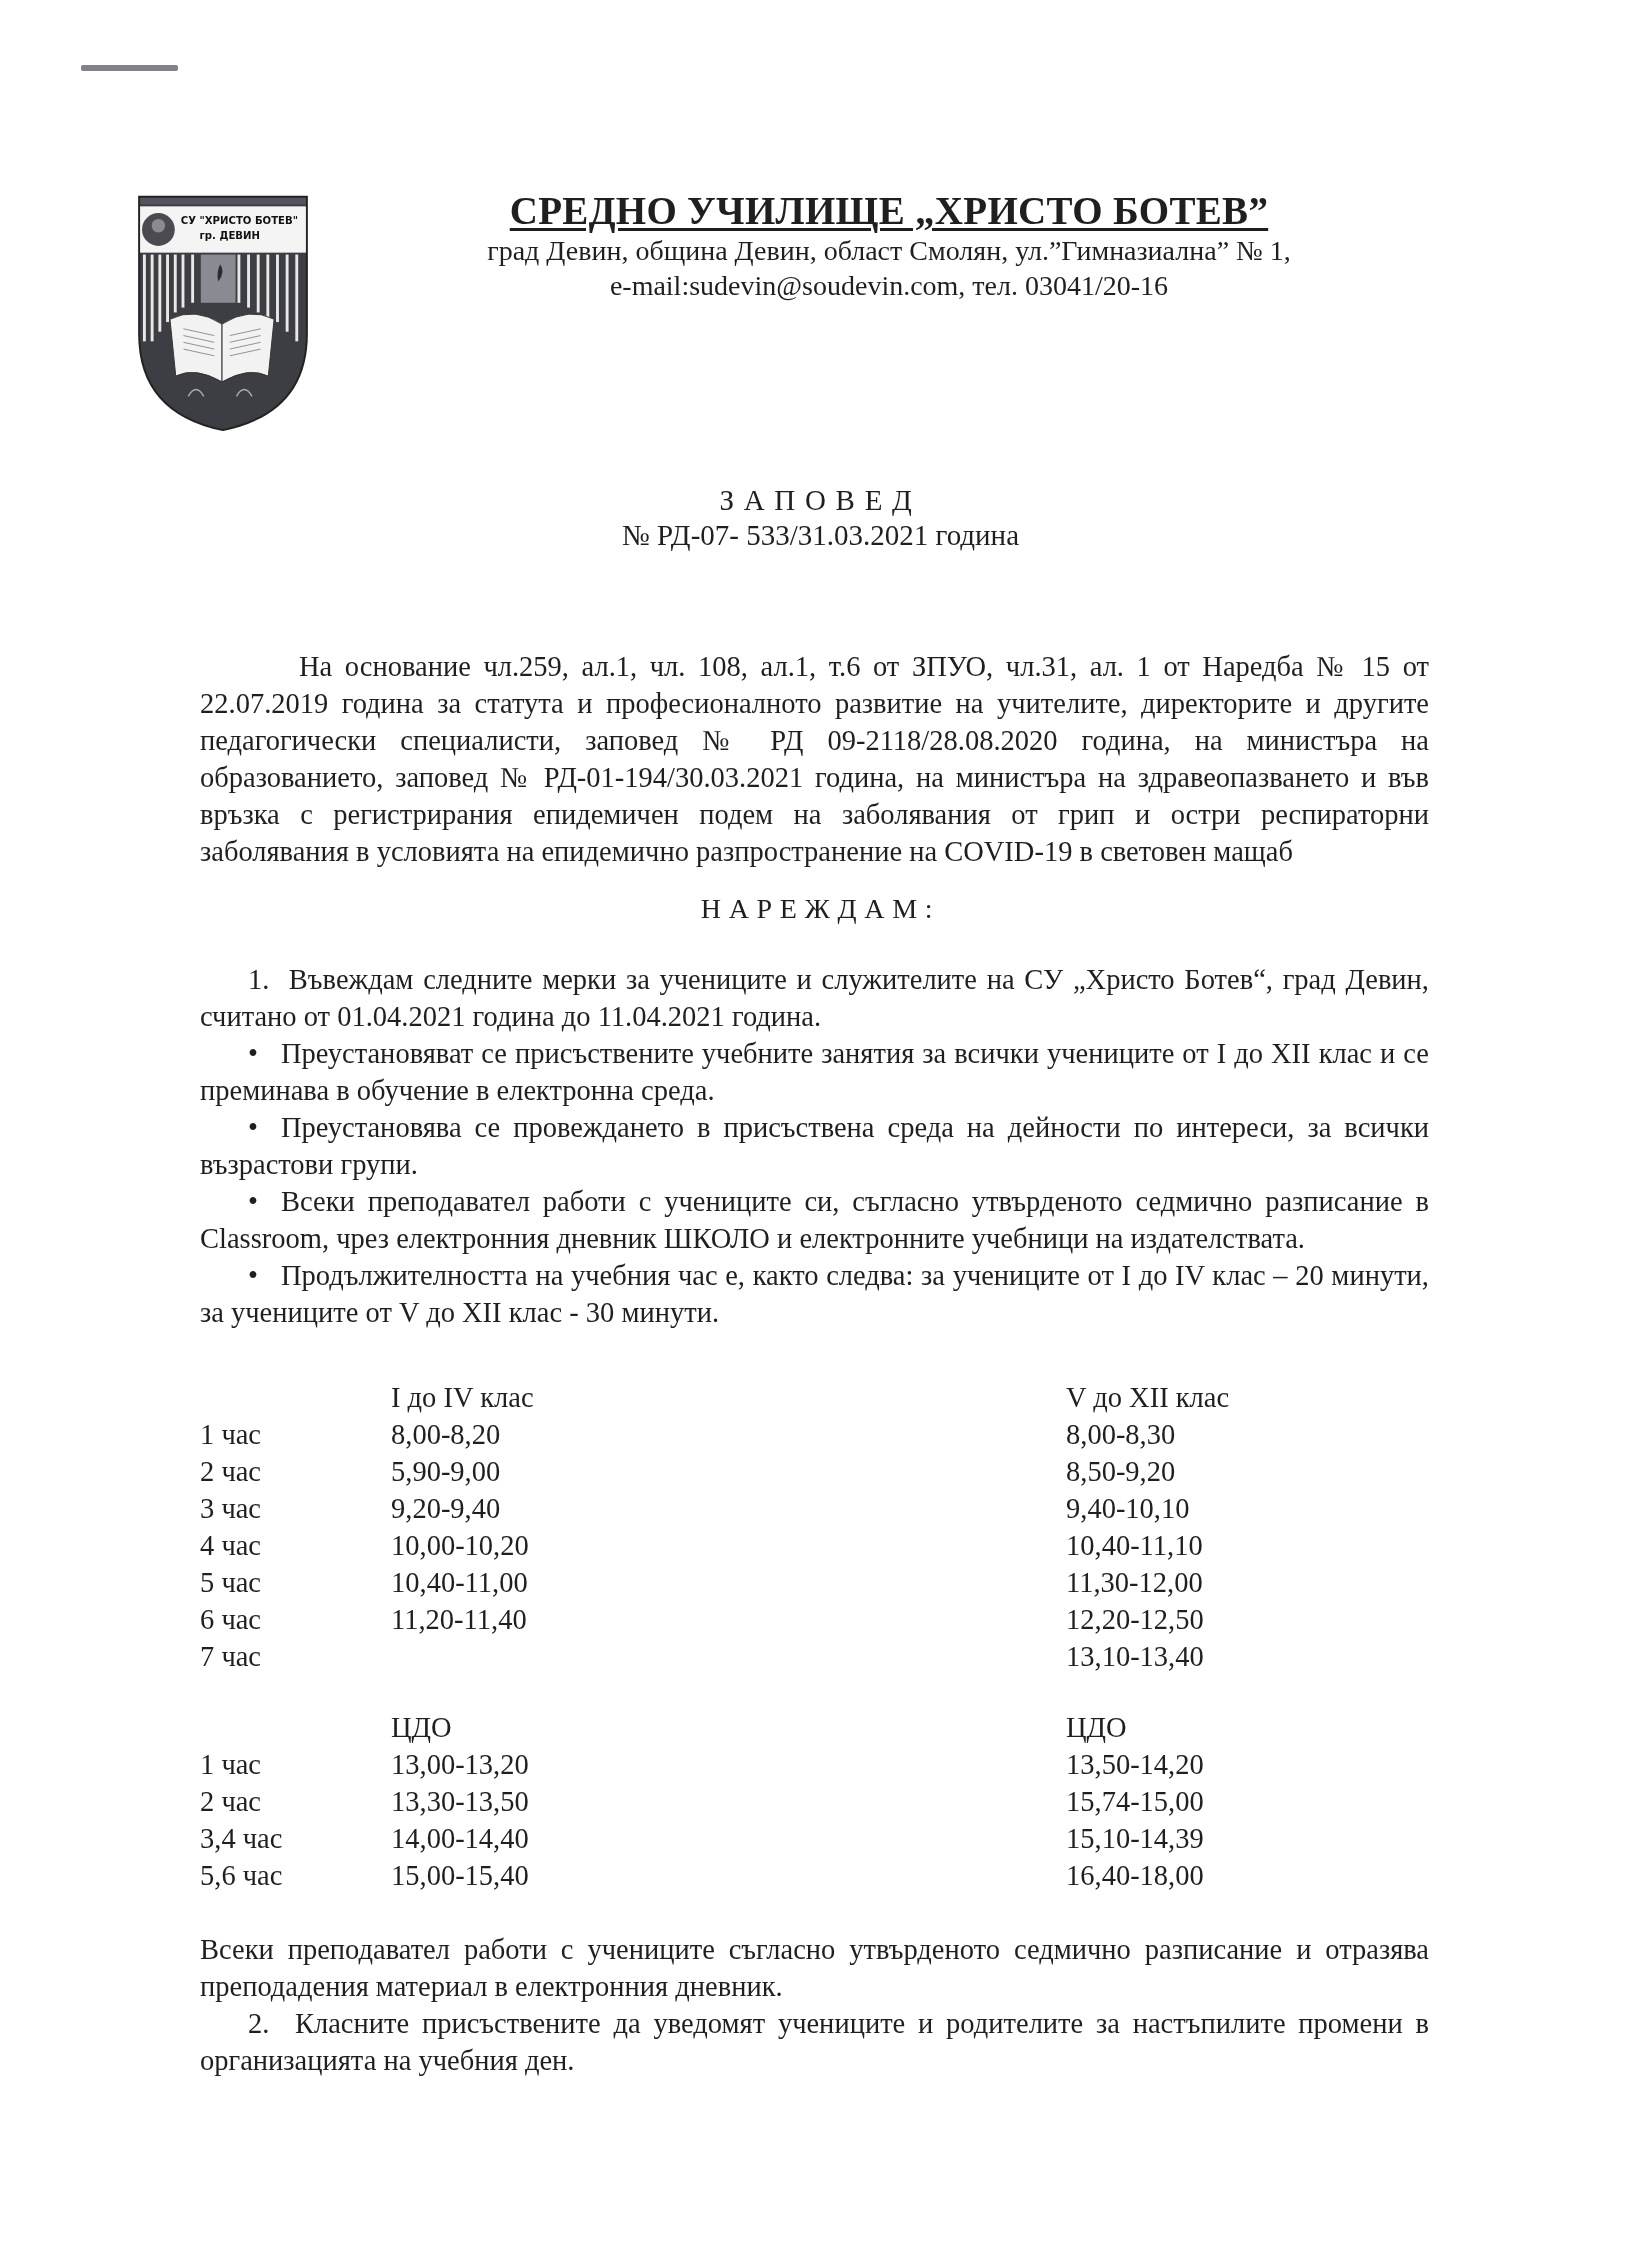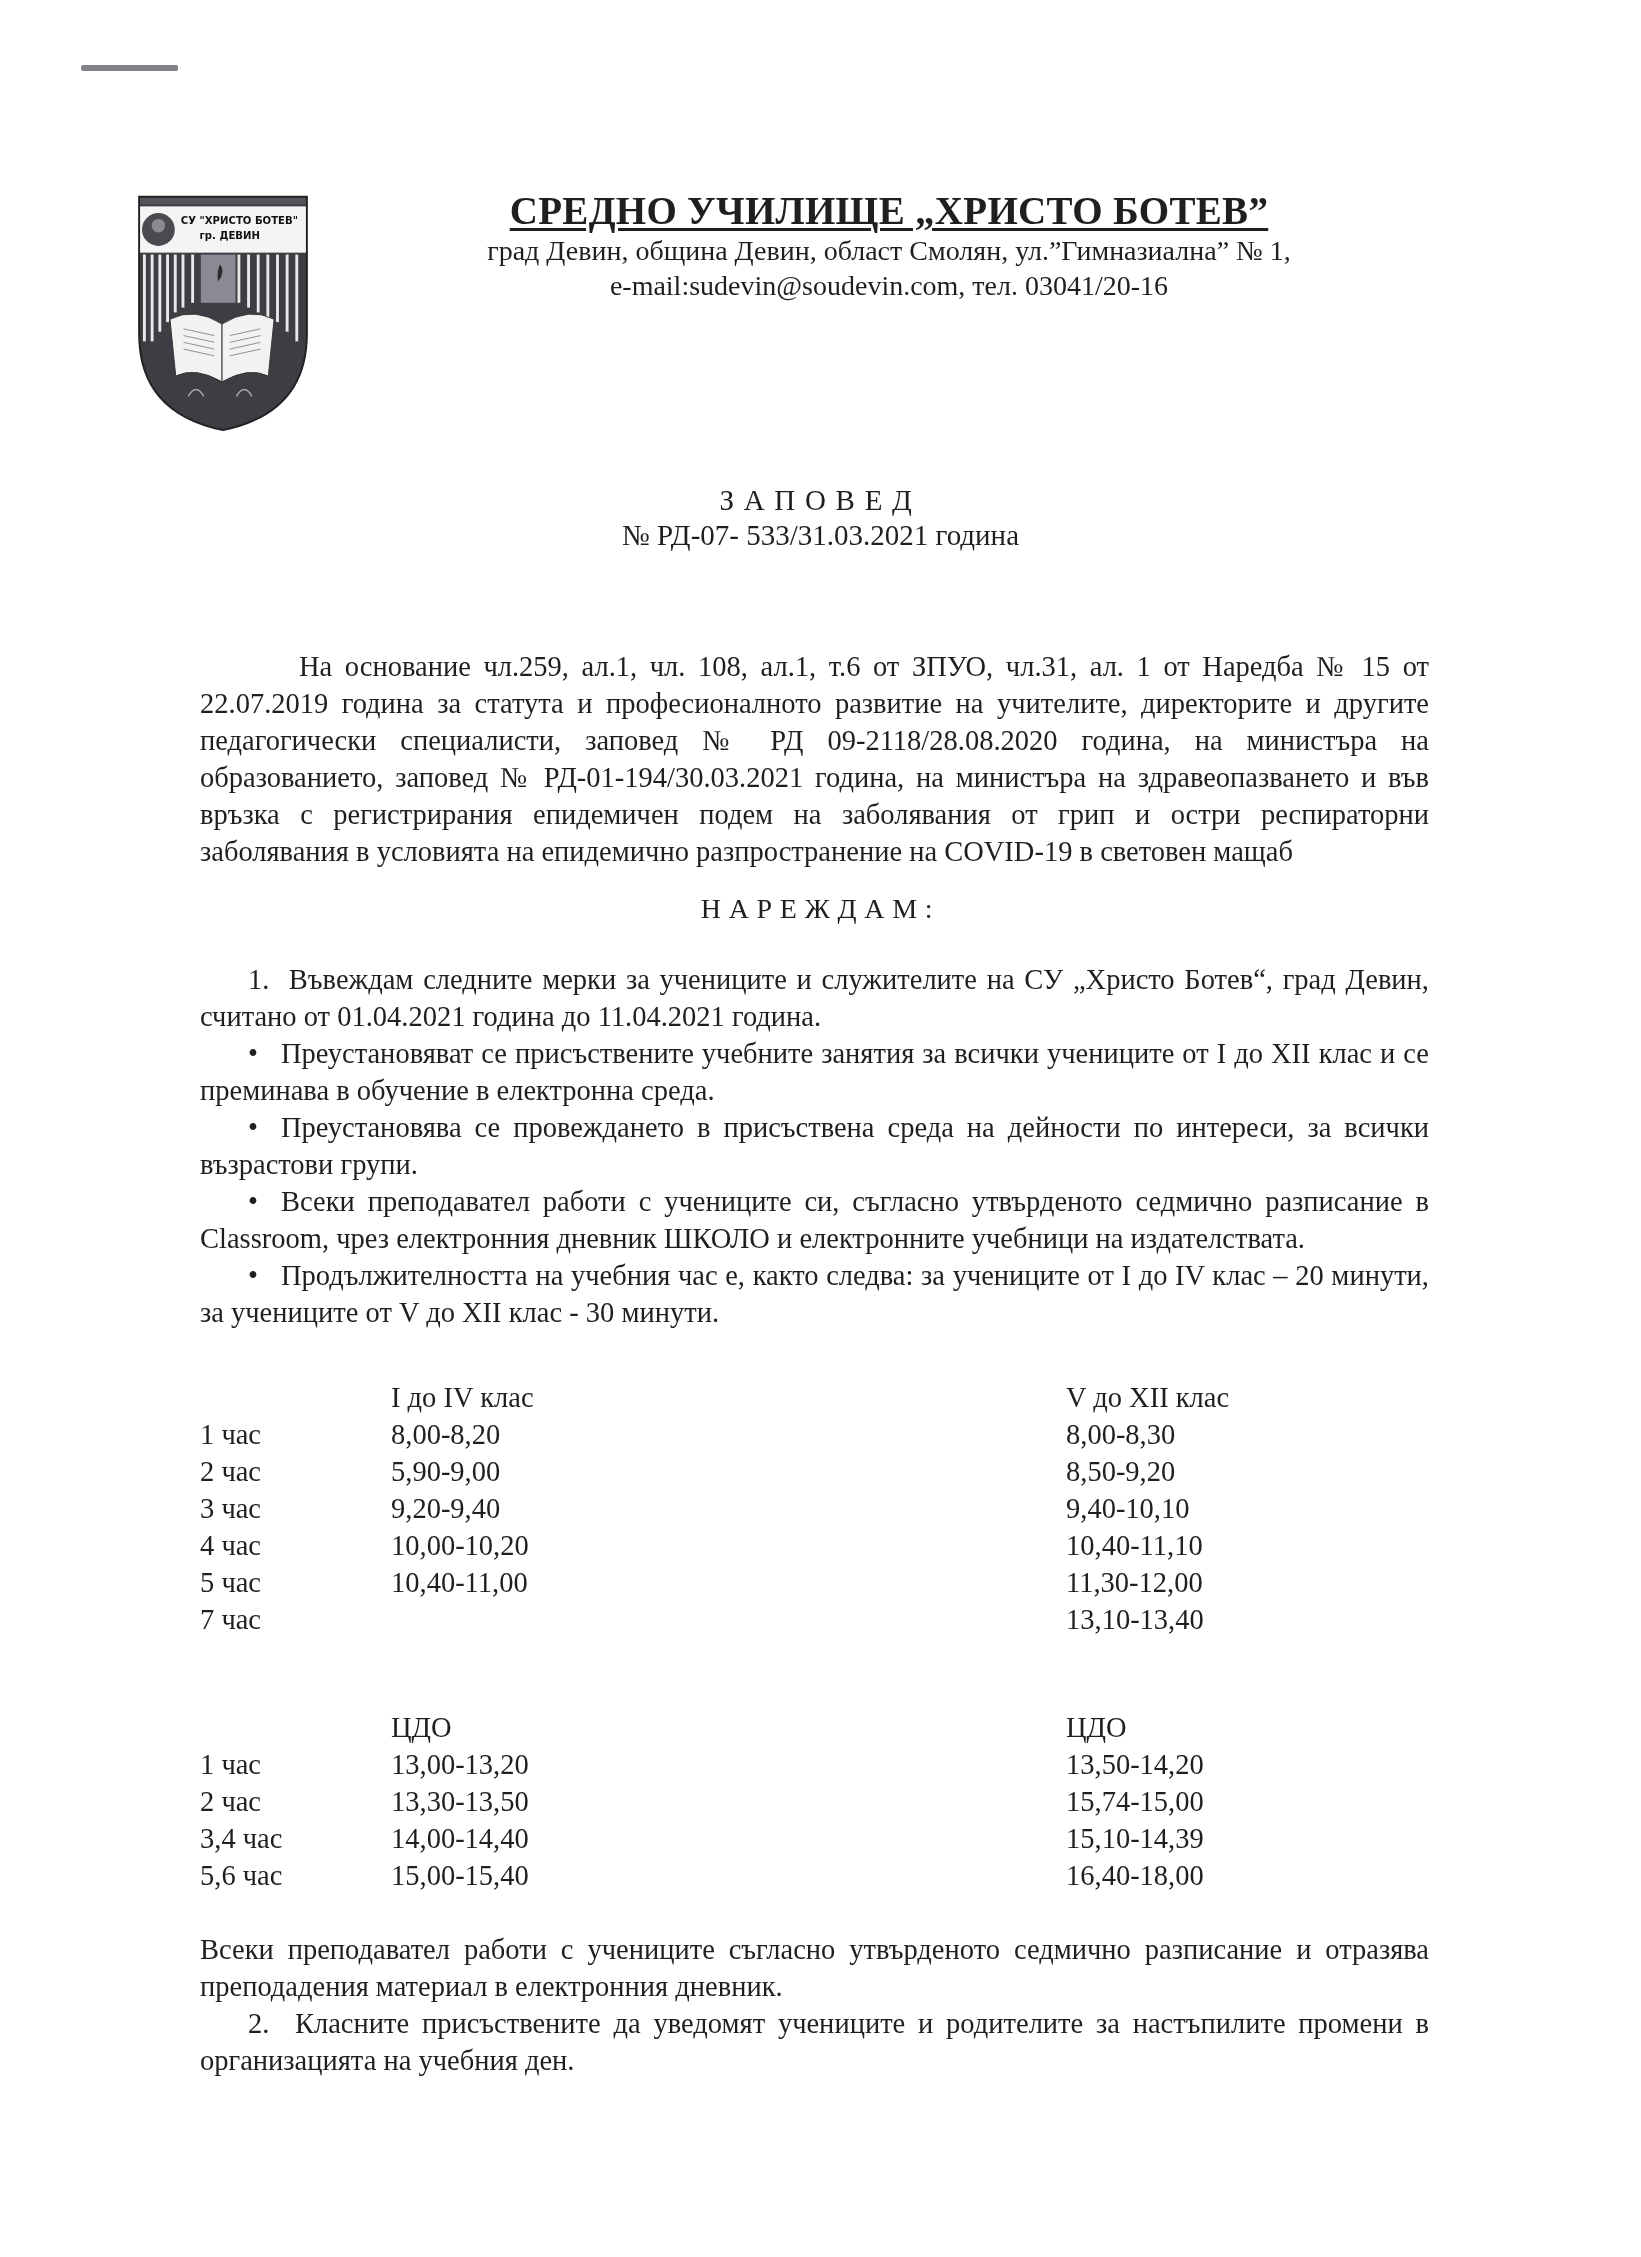--- a/index.html
+++ b/index.html
@@ -148,20 +148,25 @@
       <span class="c0">4 час</span>
       <span class="c1">10,00-10,20</span>
       <span class="c2">10,40-11,10</span>
     </div>
   <div class="srow">
       <span class="c0">5 час</span>
       <span class="c1">10,40-11,00</span>
       <span class="c2">11,30-12,00</span>
     </div>
   <div class="srow">
+      <span class="c0">6 час</span>
+      <span class="c1">11,20-11,40</span>
+      <span class="c2">12,20-12,50</span>
+    </div>
+  <div class="srow">
       <span class="c0">7 час</span>
       <span class="c1"></span>
       <span class="c2">13,10-13,40</span>
     </div>
 </div>
 
 <div class="schedule" style="top:1709px;">
   <div class="srow">
     <span class="c1">ЦДО</span>
     <span class="c2">ЦДО</span>

